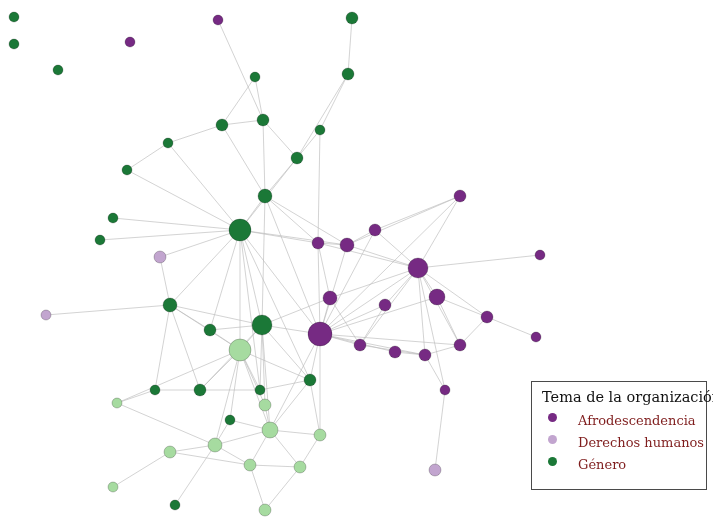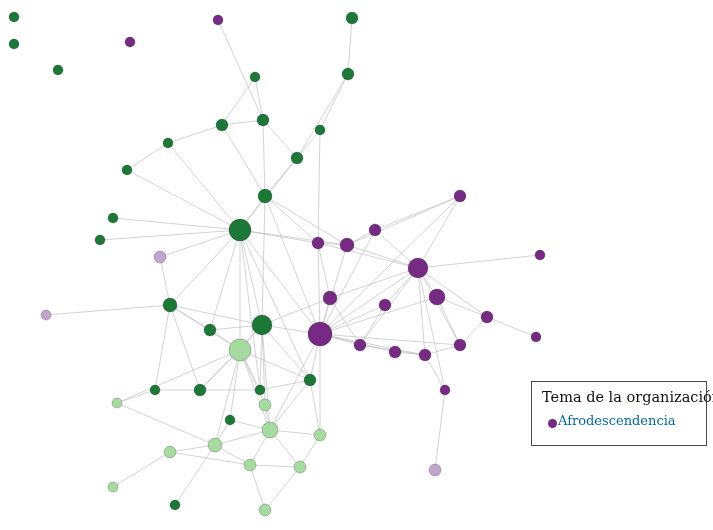--- a/index.html
+++ b/index.html
@@ -23,25 +23,25 @@
     padding: 7px 10px 10px 10px;
   }
   .legend-title {
     font-size: 14.5px;
     color: #111111;
     margin-bottom: 8px;
     white-space: nowrap;
   }
   .legend-item {
     display: flex;
-    align-items: flex-end;
-    gap: 1px;
+    align-items: flex-start;
+    gap: 21px;
     margin: 7px 0 7px 6px;
     font-size: 13px;
-    color: #0369a1;
+    color: #7f1d1d;
     white-space: nowrap;
   }
   .legend-dot {
     width: 9px;
     height: 9px;
     border-radius: 50%;
     flex: 0 0 auto;
   }
 </style>
 </head>
@@ -236,15 +236,23 @@
       <circle cx="265" cy="510" r="6" fill="#a6dba0" stroke="rgba(0,0,0,0.28)" stroke-width="0.8"></circle>
     </svg>
 
   <div class="legend">
     <div class="legend-title">Tema de la organización</div>
     <div class="legend-items">
         <div class="legend-item">
           <span class="legend-dot" style="background: rgb(118, 42, 131);"></span>
           <span>Afrodescendencia</span>
         </div>
+        <div class="legend-item">
+          <span class="legend-dot" style="background: rgb(194, 165, 207);"></span>
+          <span>Derechos humanos</span>
+        </div>
+        <div class="legend-item">
+          <span class="legend-dot" style="background: rgb(27, 120, 55);"></span>
+          <span>Género</span>
+        </div>
       </div>
   </div>
 </div>
 
 </body></html>

